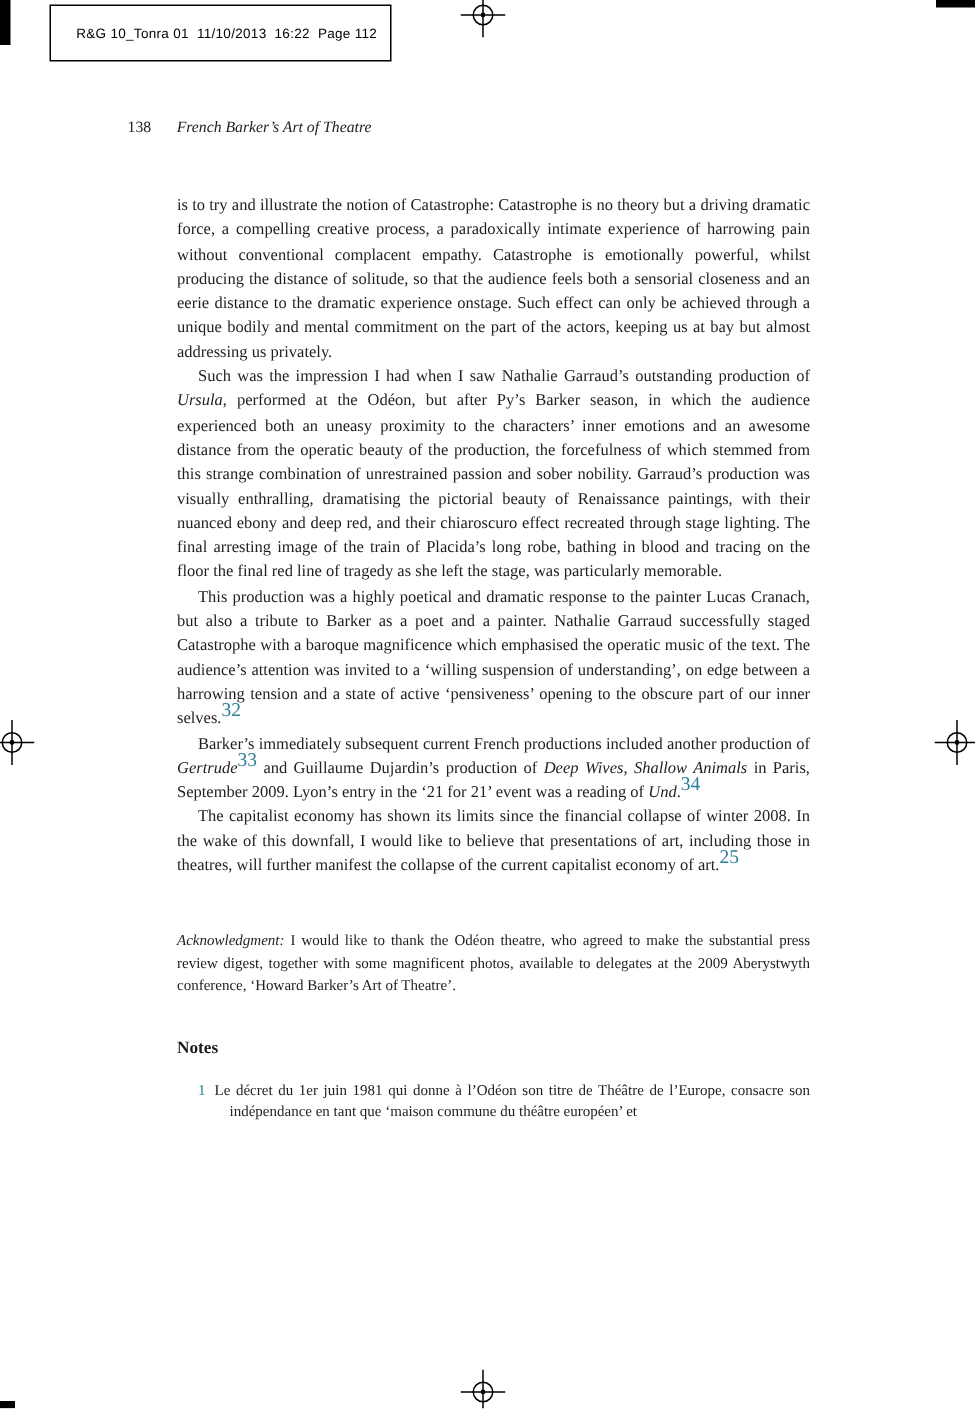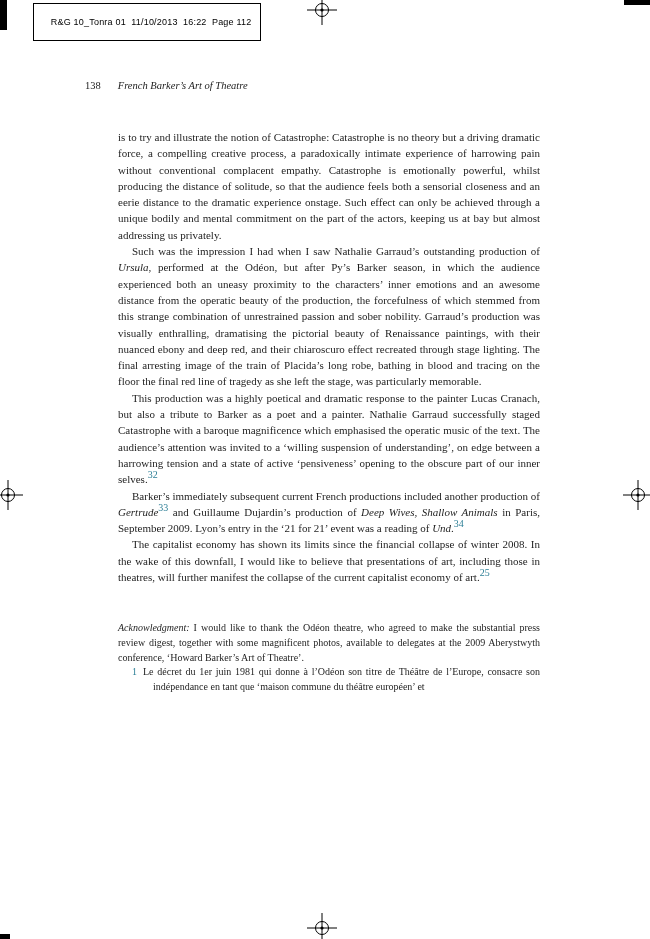--- a/index.html
+++ b/index.html
@@ -41,21 +41,21 @@
   .content {
     position:absolute; top:101px; left:118px; width:422px;
     font-size:11px; line-height:16.3px; text-align:justify;
     color:#1e1e1e;
     margin-top:28px;
   }
   p.body-para { margin:0; text-indent:14px; }
   p.body-para.first { text-indent:0; }
 
   sup.noteref {
-    color:#2d7f96; font-size:10px; line-height:0; vertical-align:super;
+    color:#2d7f96; font-size:13px; line-height:0; vertical-align:super;
   }
 
   .ack { margin-top:36px; font-size:10px; line-height:14.7px; text-align:justify; }
 
   .notes-heading { margin:26px 0 13px 0; font-size:11.5px; font-weight:bold; color:#1a1a1a; }
 
   .note { display:flex; padding-left:11px; font-size:10px; line-height:14.7px; }
   .note-num { flex:none; width:8px; text-align:right; margin-right:6px; color:#2d7f96; }
   .note-text { flex:1; text-align:justify; padding-left:10px; text-indent:-10px; }
 </style>
@@ -112,20 +112,21 @@
 
   <div class="content">
     <p class="body-para first"><span>is to try and illustrate the notion of Catastrophe: Catastrophe is no theory but a driving dramatic force, a compelling creative process, a paradoxically intimate experience of harrowing pain without conventional complacent empathy. Catastrophe is emotionally powerful, whilst producing the distance of solitude, so that the audience feels both a sensorial closeness and an eerie distance to the dramatic experience onstage. Such effect can only be achieved through a unique bodily and mental commitment on the part of the actors, keeping us at bay but almost addressing us privately.</span></p>
     <p class="body-para"><span>Such was the impression I had when I saw Nathalie Garraud’s outstanding production of </span><em>Ursula</em><span>, performed at the Odéon, but after Py’s Barker season, in which the audience experienced both an uneasy proximity to the characters’ inner emotions and an awesome distance from the operatic beauty of the production, the forcefulness of which stemmed from this strange combination of unrestrained passion and sober nobility. Garraud’s production was visually enthralling, dramatising the pictorial beauty of Renaissance paintings, with their nuanced ebony and deep red, and their chiaroscuro effect recreated through stage lighting. The final arresting image of the train of Placida’s long robe, bathing in blood and tracing on the floor the final red line of tragedy as she left the stage, was particularly memorable.</span></p>
     <p class="body-para"><span>This production was a highly poetical and dramatic response to the painter Lucas Cranach, but also a tribute to Barker as a poet and a painter. Nathalie Garraud successfully staged Catastrophe with a baroque magnificence which emphasised the operatic music of the text. The audience’s attention was invited to a ‘willing suspension of understanding’, on edge between a harrowing tension and a state of active ‘pensiveness’ opening to the obscure part of our inner selves.</span><sup class="noteref">32</sup></p>
     <p class="body-para"><span>Barker’s immediately subsequent current French productions included another production of </span><em>Gertrude</em><sup class="noteref">33</sup><span> and Guillaume Dujardin’s production of </span><em>Deep Wives, Shallow Animals</em><span> in Paris, September 2009. Lyon’s entry in the ‘21 for 21’ event was a reading of </span><em>Und</em><span>.</span><sup class="noteref">34</sup></p>
     <p class="body-para"><span>The capitalist economy has shown its limits since the financial collapse of winter 2008. In the wake of this downfall, I would like to believe that presentations of art, including those in theatres, will further manifest the collapse of the current capitalist economy of art.</span><sup class="noteref">25</sup></p>
 
     <div class="ack"><em>Acknowledgment:</em><span> I would like to thank the Odéon theatre, who agreed to make the substantial press review digest, together with some magnificent photos, available to delegates at the 2009 Aberystwyth conference, ‘Howard Barker’s Art of Theatre’.</span></div>
 
+    <div class="notes-heading">Notes</div>
 
     <div class="note">
       <span class="note-num">1</span>
       <span class="note-text"><span>Le décret du 1er juin 1981 qui donne à l’Odéon son titre de Théâtre de l’Europe, consacre son indépendance en tant que ‘maison commune du théâtre européen’ et</span></span>
     </div>
   </div>
 
 </div>
 
 </body></html>

